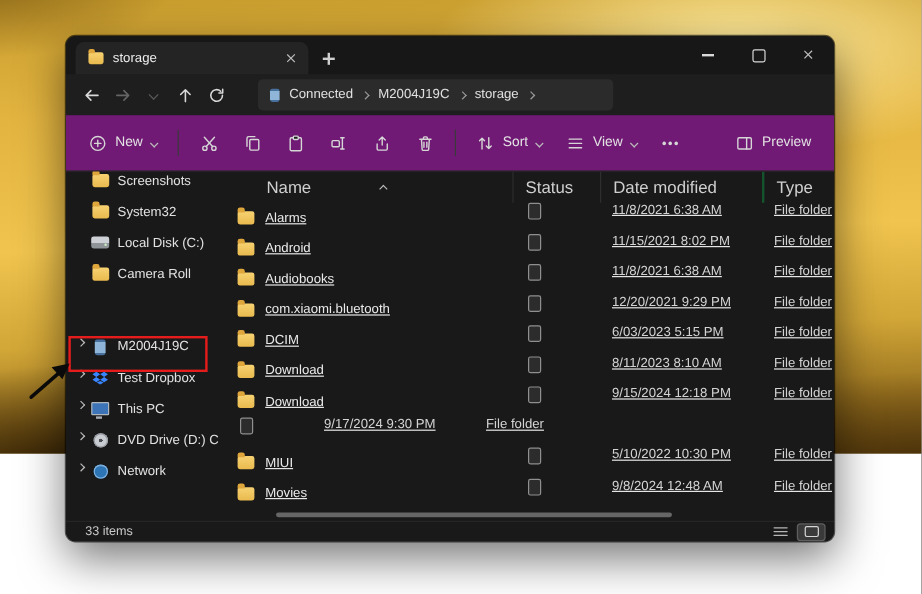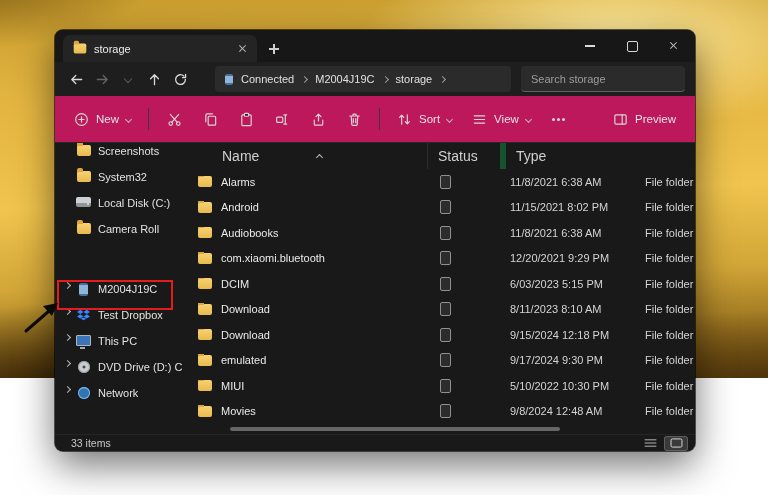--- a/index.html
+++ b/index.html
@@ -35,21 +35,21 @@
   .dim{opacity:.38;}
   .chev{display:inline-block;width:5px;height:5px;border-top:1.3px solid #b9b9b9;border-right:1.3px solid #b9b9b9;}
   .chev-right{transform:rotate(45deg);} .chev-down{transform:rotate(135deg);} .chev-up{transform:rotate(-45deg);}
   .chev.sm{width:4px;height:4px;}
   .breadcrumb{margin-left:22px;width:296px;height:26px;background:#2b2b2b;border-radius:4px;display:flex;align-items:center;gap:8px;padding:0 10px;font-size:11px;color:#e0e0e0;flex:0 0 auto;box-sizing:border-box;}
   .crumb{white-space:nowrap;}
   .search{margin-left:10px;flex:1;padding-right:2px;}
   .search input{width:100%;height:26px;box-sizing:border-box;background:#2b2b2b;border:none;border-bottom:1px solid #606060;border-radius:4px;color:#bdbdbd;font-size:11px;padding:0 10px;font-family:inherit;outline:none;}
   .search input::placeholder{color:#9c9c9c;}
   
-  .commandbar{height:46px;background:#be185d;display:flex;align-items:center;padding:0 10px;gap:2px;flex:0 0 auto;border-bottom:1px solid #282828;}
+  .commandbar{height:46px;background:#701a75;display:flex;align-items:center;padding:0 10px;gap:2px;flex:0 0 auto;border-bottom:1px solid #282828;}
   .cmd-btn{display:flex;align-items:center;gap:7px;padding:0 9px;height:32px;border-radius:4px;font-size:11.5px;color:#e3e3e3;flex:0 0 auto;}
   .cmd-icon-btn{width:34px;height:32px;display:flex;align-items:center;justify-content:center;border-radius:4px;flex:0 0 auto;}
   .cmd-divider{width:1px;height:22px;background:#3a3a3a;margin:0 6px;flex:0 0 auto;}
   .cmd-spacer{flex:1;}
   .dots{width:3px;height:3px;border-radius:50%;background:#d6d6d6;box-shadow:-5px 0 0 #d6d6d6,5px 0 0 #d6d6d6;display:inline-block;}
   svg.tb{stroke:#d6d6d6;stroke-width:1.25;fill:none;stroke-linecap:round;stroke-linejoin:round;}
   svg.nv{stroke:#d9d9d9;stroke-width:1.4;fill:none;stroke-linecap:round;stroke-linejoin:round;}
   
   .bodyarea{flex:1;display:flex;background:#191919;min-height:0;}
   .sidebar{width:132px;flex:0 0 auto;position:relative;padding-top:2px;box-sizing:border-box;overflow:hidden;}
@@ -71,24 +71,24 @@
   .icon-pc::after{content:"";position:absolute;left:3px;bottom:-4px;width:5px;height:2px;background:#a7adb3;}
   .icon-dvd{width:12px;height:12px;border-radius:50%;background:radial-gradient(circle,#4a4e54 0 18%,#c9ccd1 19% 100%);box-shadow:inset 0 0 0 1px #979ba1;display:inline-block;}
   .icon-net{width:12px;height:12px;border-radius:50%;background:#2e75b6;box-shadow:inset 0 0 0 1px #7fb2e0, inset 0 3px 0 -1.5px rgba(255,255,255,.28);display:inline-block;}
   
   .main{flex:1;position:relative;display:flex;flex-direction:column;min-width:0;overflow:hidden;}
   .list-header{height:26px;display:flex;font-size:14px;color:#cfcfcf;align-items:stretch;position:relative;flex:0 0 auto;}
   .hcell{display:flex;align-items:center;box-sizing:border-box;}
   .h-name{width:240px;padding-left:35px;}
   .h-status{width:73px;padding-left:10px;border-left:1px solid #2e2e2e;}
   .h-date{width:135px;padding-left:10px;border-left:1px solid #2e2e2e;}
-  .h-type{flex:1;padding-left:10px;border-left:6px solid #14532d;}
+  .h-type{flex:1;padding-left:10px;border-left:2px solid #14532d;}
   .sort-indicator{position:absolute;left:130px;top:4px;}
   .rows{flex:1;}
-  .row{height:25.5px;display:flex;align-items:center;font-size:11px;}
+  .row{height:25.5px;display:flex;font-size:11px;text-decoration:underline;}
   .cell-name{width:240px;display:flex;align-items:center;gap:9px;padding-left:11px;box-sizing:border-box;color:#eaeaea;white-space:nowrap;overflow:hidden;}
   .cell-status{width:73px;padding-left:13px;box-sizing:border-box;}
   .status-chip{width:9px;height:12px;border:1px solid #8f8f8f;border-radius:2px;background:#2c2c2c;display:block;}
   .cell-date{width:135px;padding-left:10px;box-sizing:border-box;color:#d4d4d4;white-space:nowrap;}
   .cell-type{flex:1;padding-left:10px;box-sizing:border-box;color:#d4d4d4;white-space:nowrap;overflow:hidden;}
   .h-scrollbar{position:absolute;left:43px;bottom:3px;width:330px;height:4px;border-radius:2px;background:#666;}
   
   .statusbar{height:16px;flex:0 0 auto;display:flex;align-items:center;font-size:10.5px;color:#c9c9c9;padding:0 8px 0 16px;background:#191919;border-top:1px solid #252525;}
   .sb-right{margin-left:auto;display:flex;gap:4px;align-items:center;}
   .sb-btn{width:22px;height:13px;display:flex;align-items:center;justify-content:center;border-radius:2px;}
@@ -153,23 +153,20 @@
       </span>
       <div class="breadcrumb">
         <span class="icon-phone sm"></span>
         <span class="crumb">Connected</span>
         <span class="chev chev-right sm" style="border-color:#9a9a9a;"></span>
         <span class="crumb">M2004J19C</span>
         <span class="chev chev-right sm" style="border-color:#9a9a9a;"></span>
         <span class="crumb">storage</span>
         <span class="chev chev-right sm" style="border-color:#9a9a9a;"></span>
       </div>
-      <div class="search">
-        <input type="text" placeholder="Search storage" style="">
-      </div>
     </div>
 
     <div class="commandbar">
       <div class="cmd-btn">
         <svg class="tb" width="15" height="15" viewBox="0 0 16 16">
             <circle cx="8" cy="8" r="6.2"></circle>
             <path d="M8 5.2 v5.6 M5.2 8 h5.6"></path>
           </svg>
         <span>New</span>
         <span class="chev chev-down sm"></span>
@@ -319,20 +316,21 @@
           <span class="side-label">Network</span>
         </div>
         <div class="red-box"></div>
       </div>
 
       <div class="main">
         <div class="list-header">
           <span class="sort-indicator"><span class="chev chev-up sm" style="border-color:#bdbdbd;"></span></span>
           <div class="hcell h-name">Name</div>
           <div class="hcell h-status">Status</div>
+          <div class="hcell h-date">Date modified</div>
           <div class="hcell h-type">Type</div>
         </div>
         <div class="rows">
 
           <div class="row">
             <div class="cell-name">
                 <span class="icon-folder"></span>
                 <span>Alarms</span>
               </div>
             <div class="cell-status">
@@ -401,24 +399,20 @@
                 <span class="icon-folder"></span>
                 <span>Download</span>
               </div>
             <div class="cell-status">
                 <span class="status-chip"></span>
               </div>
             <div class="cell-date">9/15/2024 12:18 PM</div>
             <div class="cell-type">File folder</div>
           </div>
           <div class="row">
-            <div class="cell-name">
-                <span class="icon-folder"></span>
-                <span>emulated</span>
-              </div>
             <div class="cell-status">
                 <span class="status-chip"></span>
               </div>
             <div class="cell-date">9/17/2024 9:30 PM</div>
             <div class="cell-type">File folder</div>
           </div>
           <div class="row">
             <div class="cell-name">
                 <span class="icon-folder"></span>
                 <span>MIUI</span>

